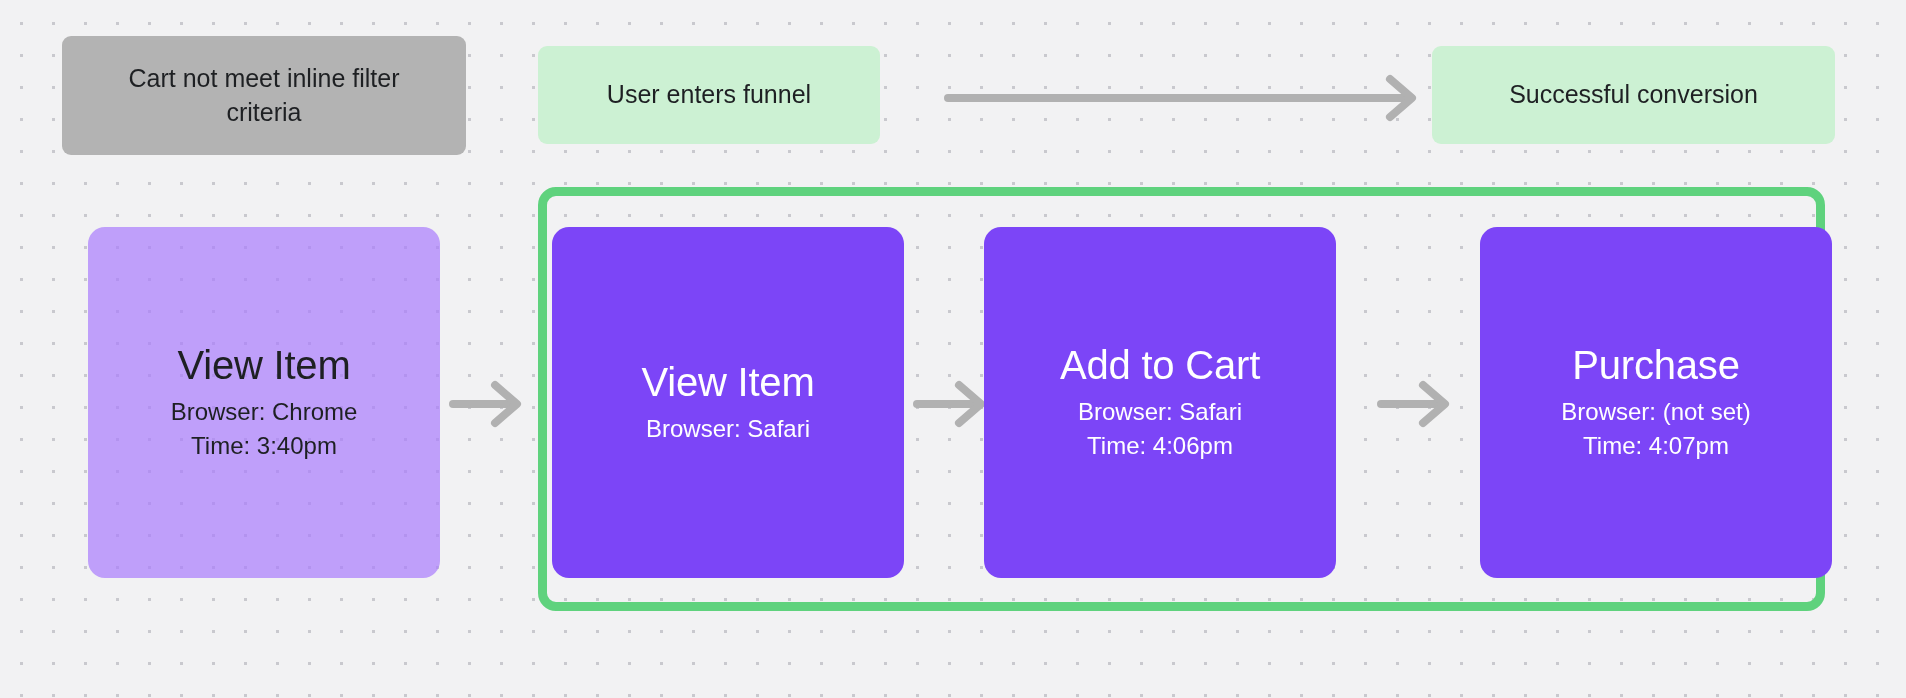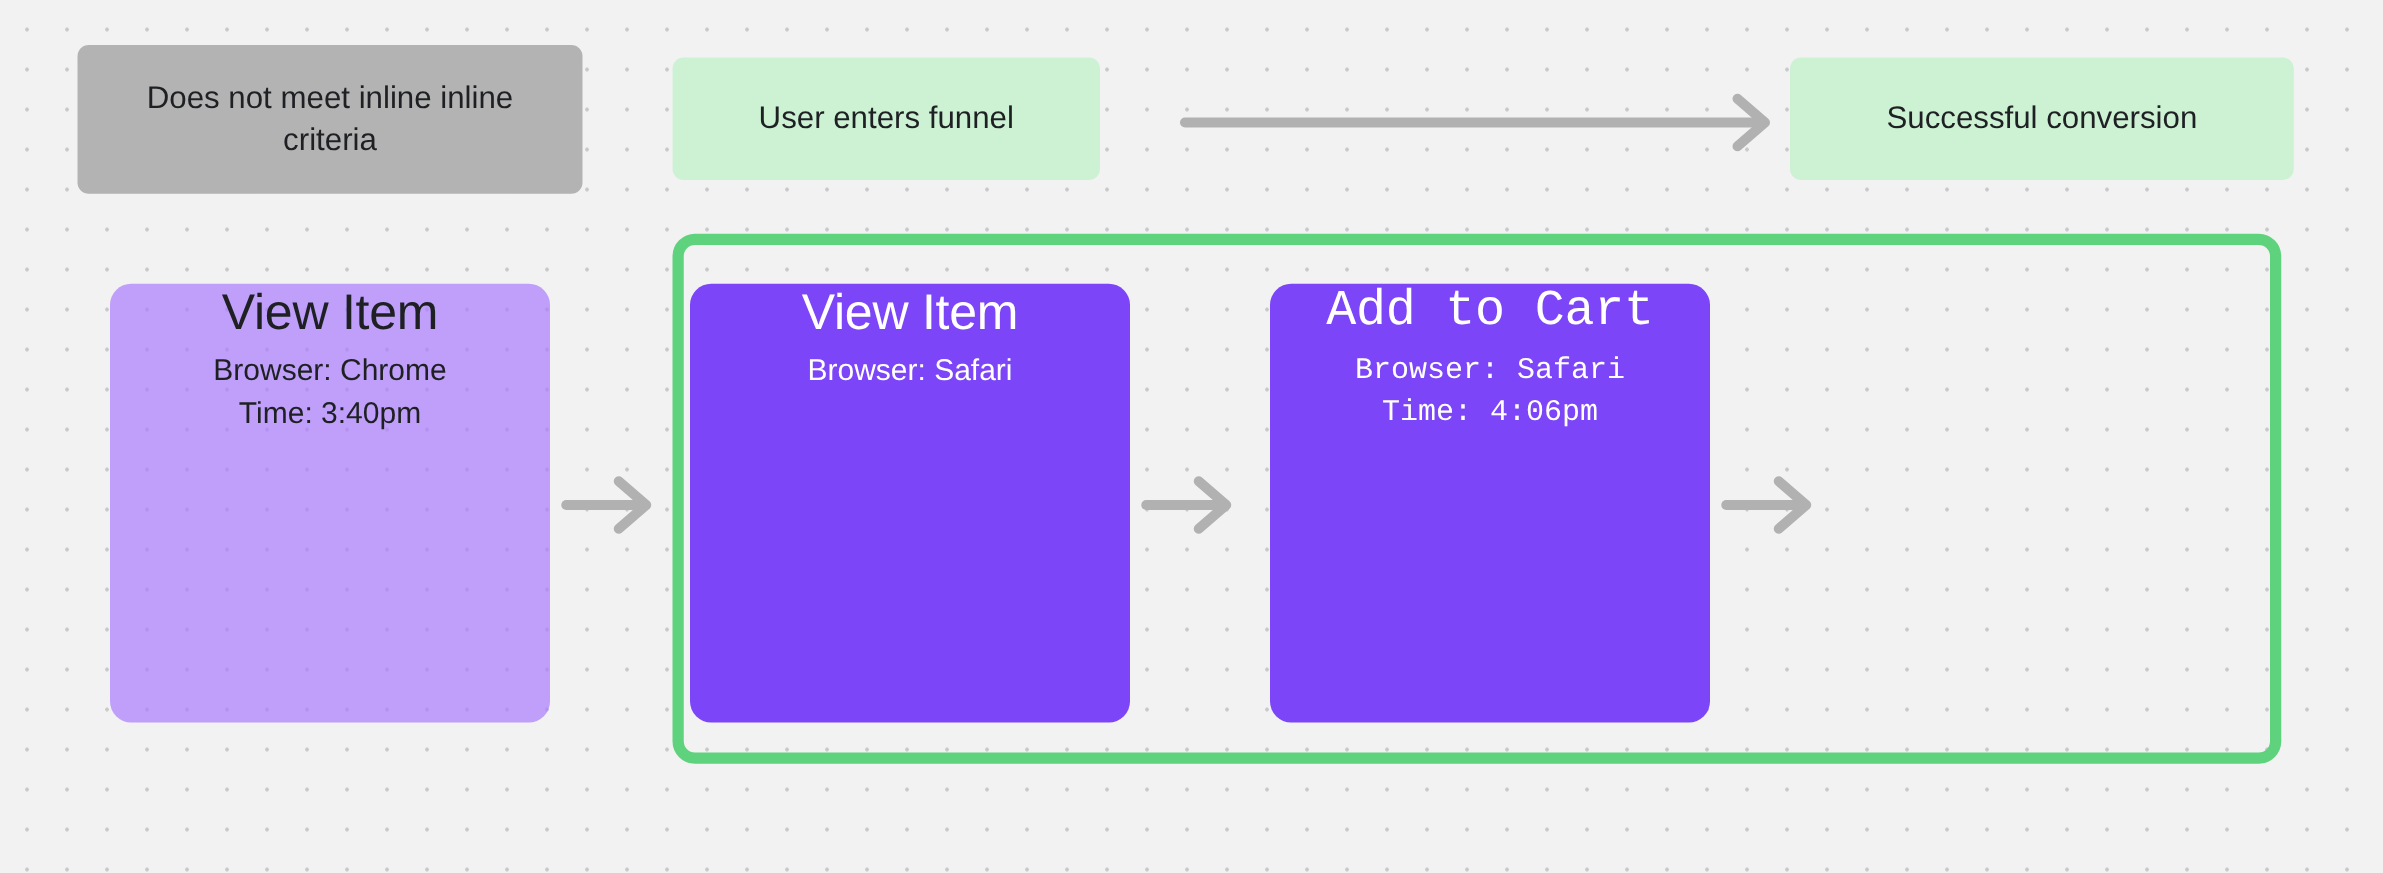--- a/index.html
+++ b/index.html
@@ -109,20 +109,21 @@
   }
 
   
   .step-card {
     position: absolute;
     box-sizing: border-box;
     border-radius: 17px;
     display: flex;
     flex-direction: column;
     align-items: center;
+    justify-content: center;
     text-align: center;
   }
   .step-card .step-title {
     font-size: 40px;
     line-height: 1.15;
     margin-bottom: 7px;
     letter-spacing: -0.2px;
   }
   .step-card .step-detail {
     font-size: 24px;
@@ -139,30 +140,30 @@
   }
 
   .card-step {
     top: 227px;
     width: 352px;
     height: 351px;
     background-color: #7c45f7;
     color: #ffffff;
   }
   .card-step-1 { left: 552px; }
-  .card-step-2 { left: 1016px; font-family: Liberation Mono, monospace; }
+  .card-step-2 { left: 984px; }
   .card-step-3 { left: 1480px; }
 </style>
 </head>
 <body>
 
 <div id="canvas">
 
   <div class="legend-box legend-excluded">
-    <span>Does not meet inline inline criteria</span>
+    <span>Cart not meet inline filter criteria</span>
   </div>
 
   <div class="legend-box legend-enters">
     <span>User enters funnel</span>
   </div>
 
   <div class="arrow legend-arrow">
     <svg width="484" height="48" viewBox="0 0 484 48" aria-hidden="true">
       <line class="arrow-shaft" x1="4" y1="24" x2="466" y2="24"></line>
       <polyline class="arrow-head" points="446,5 468,24 446,43"></polyline>
@@ -206,14 +207,19 @@
     <div class="step-detail">Time: 4:06pm</div>
   </div>
 
   <div class="arrow flow-arrow flow-arrow-3">
     <svg width="84" height="48" viewBox="0 0 84 48" aria-hidden="true">
       <line class="arrow-shaft" x1="4" y1="24" x2="64" y2="24"></line>
       <polyline class="arrow-head" points="46,5 68,24 46,43"></polyline>
     </svg>
   </div>
 
+  <div class="step-card card-step card-step-3">
+    <div class="step-title">Purchase</div>
+    <div class="step-detail">Browser: (not set)</div>
+    <div class="step-detail">Time: 4:07pm</div>
+  </div>
 
 </div>
 
 </body></html>

